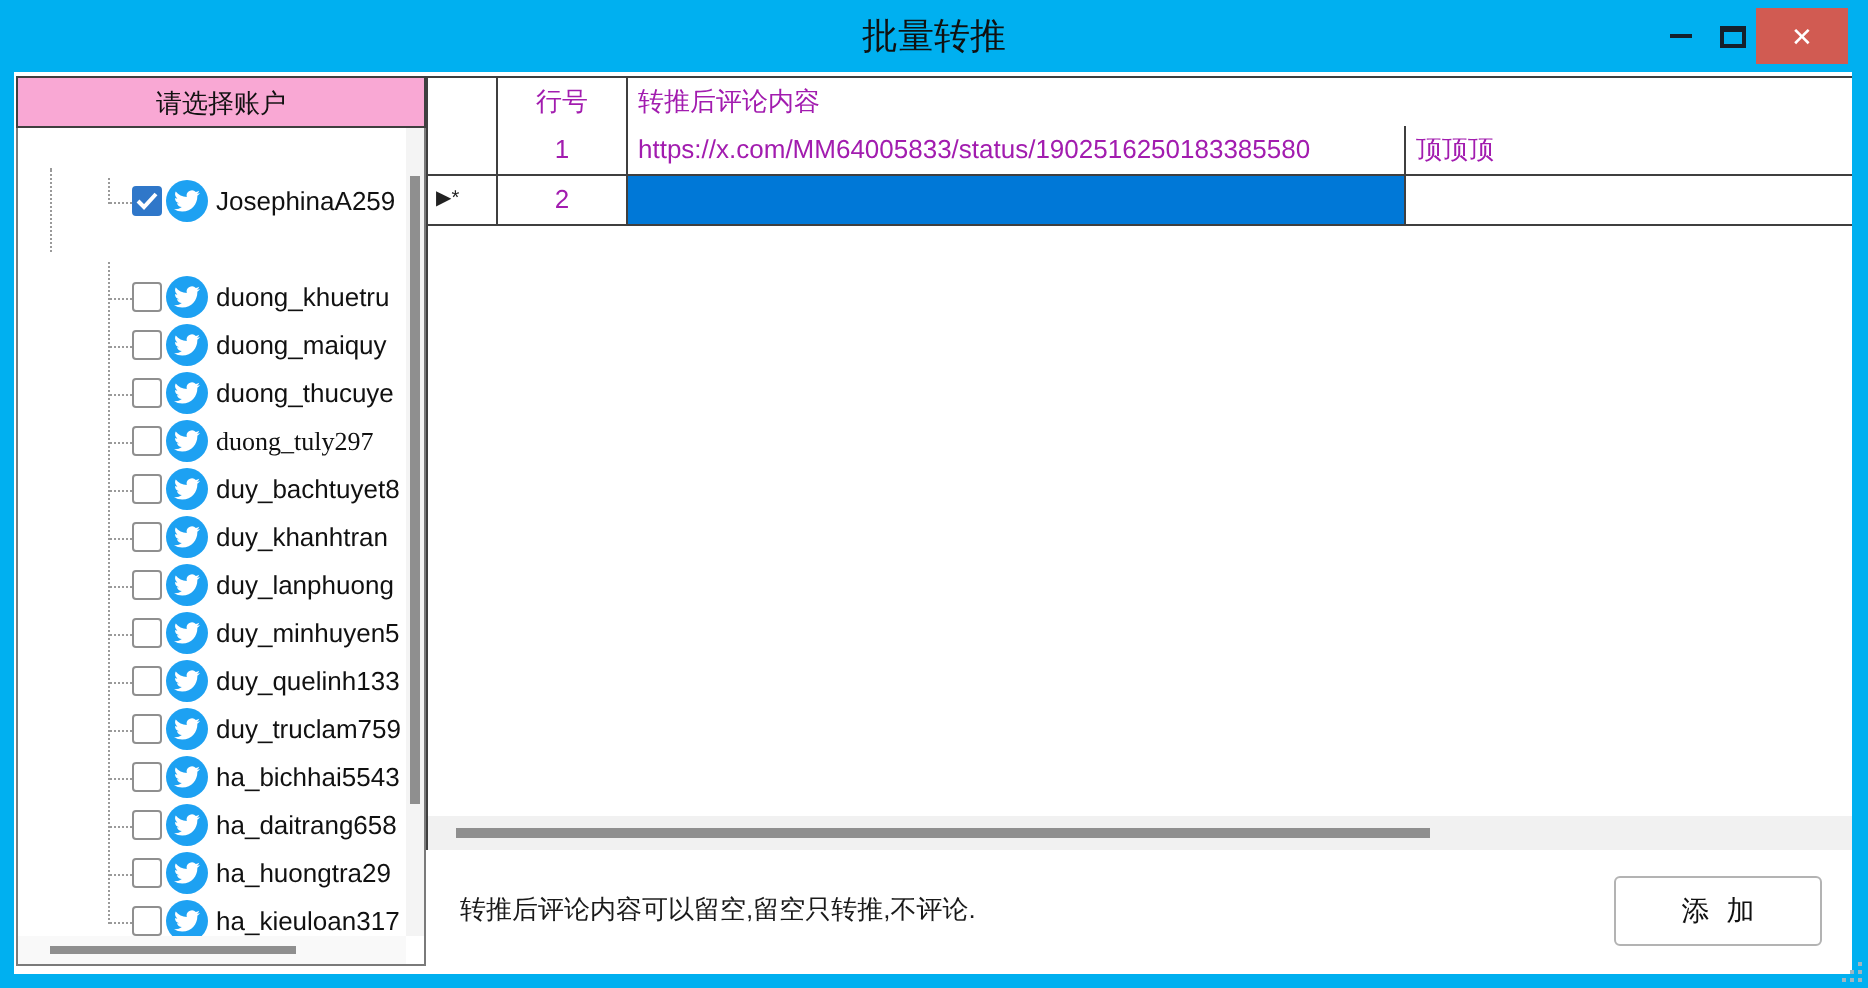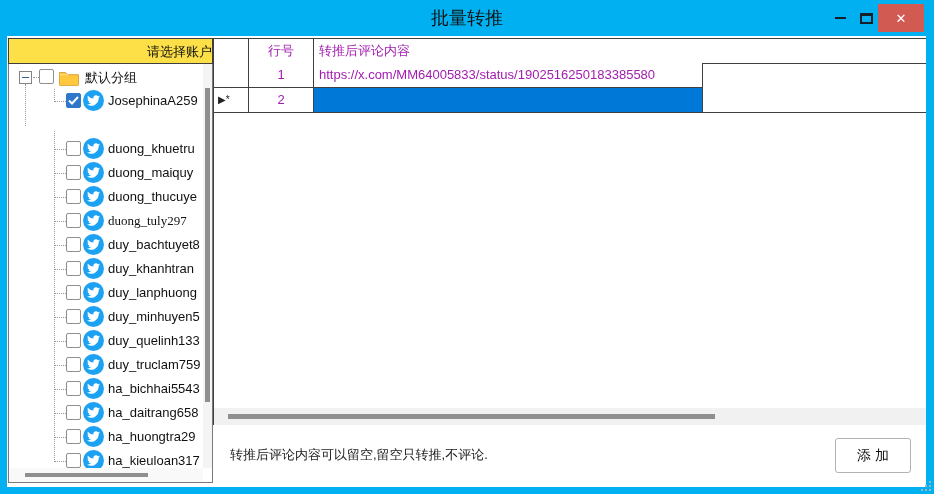--- a/index.html
+++ b/index.html
@@ -16,22 +16,22 @@
   .tb-max { left:854px; width:24px; }
   .tb-max span { display:block; width:13px; height:11px; border:2px solid #15202b; border-top-width:3px; background:transparent; }
   .tb-close { left:878px; width:46px; height:28px; top:4px; background:#d15b52; }
   .tb-close span { color:#fff; font-size:13px; line-height:1; }
 
   
   .content { position:absolute; top:36px; left:7px; right:8px; bottom:7px; background:#fff; }
 
   
   .account-panel { position:absolute; left:1px; top:2px; width:205px; bottom:4px; background:#fff; }
-  .panel-header { height:26px; line-height:25px; text-align:right; font-size:13px; color:#111;
-                  border:1px solid #3f3f3f; background:#fde047; }
+  .panel-header { height:26px; line-height:25px; text-align:center; font-size:13px; color:#111;
+                  border:1px solid #3f3f3f; background:#f9a8d4; }
   .tree { position:absolute; top:26px; left:0; right:0; bottom:0;
           border:1px solid #7a7a7a; border-top:none; overflow:hidden; }
   .tree-rows { position:absolute; top:1px; left:0; right:9px; bottom:14px; overflow:hidden; }
   .tree-row { position:absolute; left:0; width:100%; height:24px; white-space:nowrap; }
   .tree-row .lbl { position:absolute; top:4px; font-size:13px; color:#111; }
   .expand-box { position:absolute; left:10px; top:6px; width:13px; height:13px; background:#fff;
                 border:1px solid #848484; }
   .expand-box i { position:absolute; left:2px; right:2px; top:5px; height:1px; background:#36599e; }
   .cbx { position:absolute; top:4px; width:15px; height:15px; background:#fff;
          border:1px solid #8f8f8f; border-radius:2px; }
@@ -67,23 +67,23 @@
   .c-no  { width:65px; flex:0 0 65px; text-align:center; }
   .c-url { width:389px; flex:0 0 389px; padding-left:5px; }
   .c-com { flex:1 1 auto; padding-left:5px; border-right:none; }
   .gcell.selected { background:#0078d7; color:#fff; }
   .grid-hsb { position:absolute; left:0; right:0; bottom:0; height:17px; background:#f1f1f1; }
   .grid-hsb .thumb { position:absolute; top:6px; left:14px; width:487px; height:5px; background:#8f8f8f; }
 
   
   .footer { position:absolute; left:206px; right:0; top:389px; bottom:0; background:#fff; }
   .hint { position:absolute; left:17px; top:21px; font-size:13px; color:#1a1a1a; }
-  .add-btn { position:absolute; right:15px; top:13px; width:76px; height:35px; background:#fff;
+  .add-btn { position:absolute; right:15px; top:13px; width:104px; height:35px; background:#fff;
              border:1px solid #b3b3b3; border-radius:3px; font-size:14px; color:#111;
-             font-family:Liberation Sans, sans-serif; cursor:pointer; }
+             font-family:Liberation Mono, monospace; cursor:pointer; }
 
   .resize-grip { position:absolute; right:3px; bottom:3px; width:12px; height:12px; }
   .resize-grip i { position:absolute; width:2px; height:2px; background:#9fb6c2; }
   .resize-grip i:nth-child(1){ right:0; bottom:0; }
   .resize-grip i:nth-child(2){ right:4px; bottom:0; }
   .resize-grip i:nth-child(3){ right:8px; bottom:0; }
   .resize-grip i:nth-child(4){ right:0; bottom:4px; }
   .resize-grip i:nth-child(5){ right:4px; bottom:4px; }
   .resize-grip i:nth-child(6){ right:0; bottom:8px; }
 </style>
@@ -107,32 +107,20 @@
 
   <div class="content">
 
     <div class="account-panel">
       <div class="panel-header">请选择账户</div>
       <div class="tree">
         <div class="tree-rows">
           <div class="vline root-vline"></div>
           <div class="vline child-vline-1"></div>
           <div class="vline child-vline-2"></div>
-        <div class="tree-row" style="top: 0px;">
-              <div class="expand-box">
-                <i></i>
-              </div>
-              <div class="gstub"></div>
-              <div class="cbx g-cbx"></div>
-              <span class="folder"><svg width="22" height="17" viewBox="0 0 22 17">
-                  <path d="M1.5 3.5h6l2 2.2h11v10a1 1 0 0 1-1 1h-17a1 1 0 0 1-1-1z" fill="#ffc83d" stroke="#dda43f"></path>
-                  <path d="M1.5 6.2h9l-1-1h-8z" fill="#ffdf8e"></path>
-                </svg></span>
-              <span class="lbl g-lbl">默认分组</span>
-            </div>
             <div class="tree-row" style="top: 24px;">
               <div class="stub"></div>
               <div class="cbx c-cbx checked">
                 <svg width="11" height="9" viewBox="0 0 11 9">
                   <polyline points="1,4.5 4,7.5 10,1" fill="none" stroke="#fff" stroke-width="2"></polyline>
                 </svg>
               </div>
               <span class="twicon">
                 <svg width="13" height="13" viewBox="0 0 24 24" fill="#fff">
                   <path d="M23.953 4.57a10 10 0 01-2.825.775 4.958 4.958 0 002.163-2.723c-.951.555-2.005.959-3.127 1.184a4.92 4.92 0 00-8.384 4.482C7.69 8.095 4.067 6.13 1.64 3.162a4.822 4.822 0 00-.666 2.475c0 1.71.87 3.213 2.188 4.096a4.904 4.904 0 01-2.228-.616v.06a4.923 4.923 0 003.946 4.827 4.996 4.996 0 01-2.212.085 4.936 4.936 0 004.604 3.417 9.867 9.867 0 01-6.102 2.105c-.39 0-.779-.023-1.17-.067a13.995 13.995 0 007.557 2.209c9.053 0 13.998-7.496 13.998-13.985 0-.21 0-.42-.015-.63A9.935 9.935 0 0024 4.59z"></path>
@@ -294,20 +282,21 @@
       <div class="grid-header">
         <div class="gcell c-ind"></div>
         <div class="gcell c-no">行号</div>
         <div class="gcell c-com">转推后评论内容</div>
       </div>
       <div id="grid-rows">
           <div class="grid-row">
             <div class="gcell c-ind"></div>
             <div class="gcell c-no">1</div>
             <div class="gcell c-url">https://x.com/MM64005833/status/1902516250183385580</div>
+            <div class="gcell c-com">顶顶顶</div>
           </div>
           <div class="grid-row">
             <div class="gcell c-ind">▶*</div>
             <div class="gcell c-no">2</div>
             <div class="gcell c-url selected"></div>
             <div class="gcell c-com"></div>
           </div>
         </div>
       <div class="grid-hsb">
           <div class="thumb"></div>

